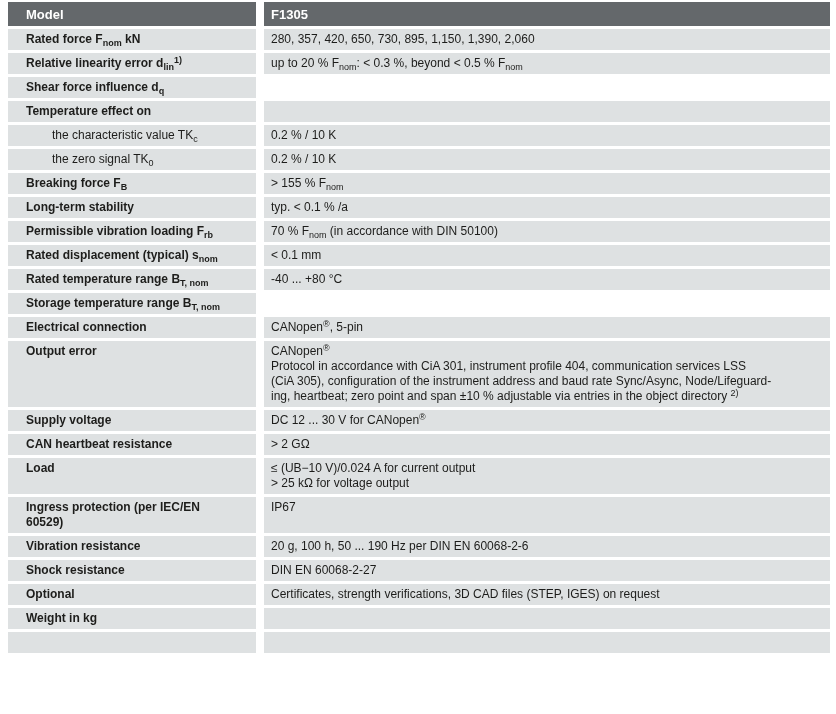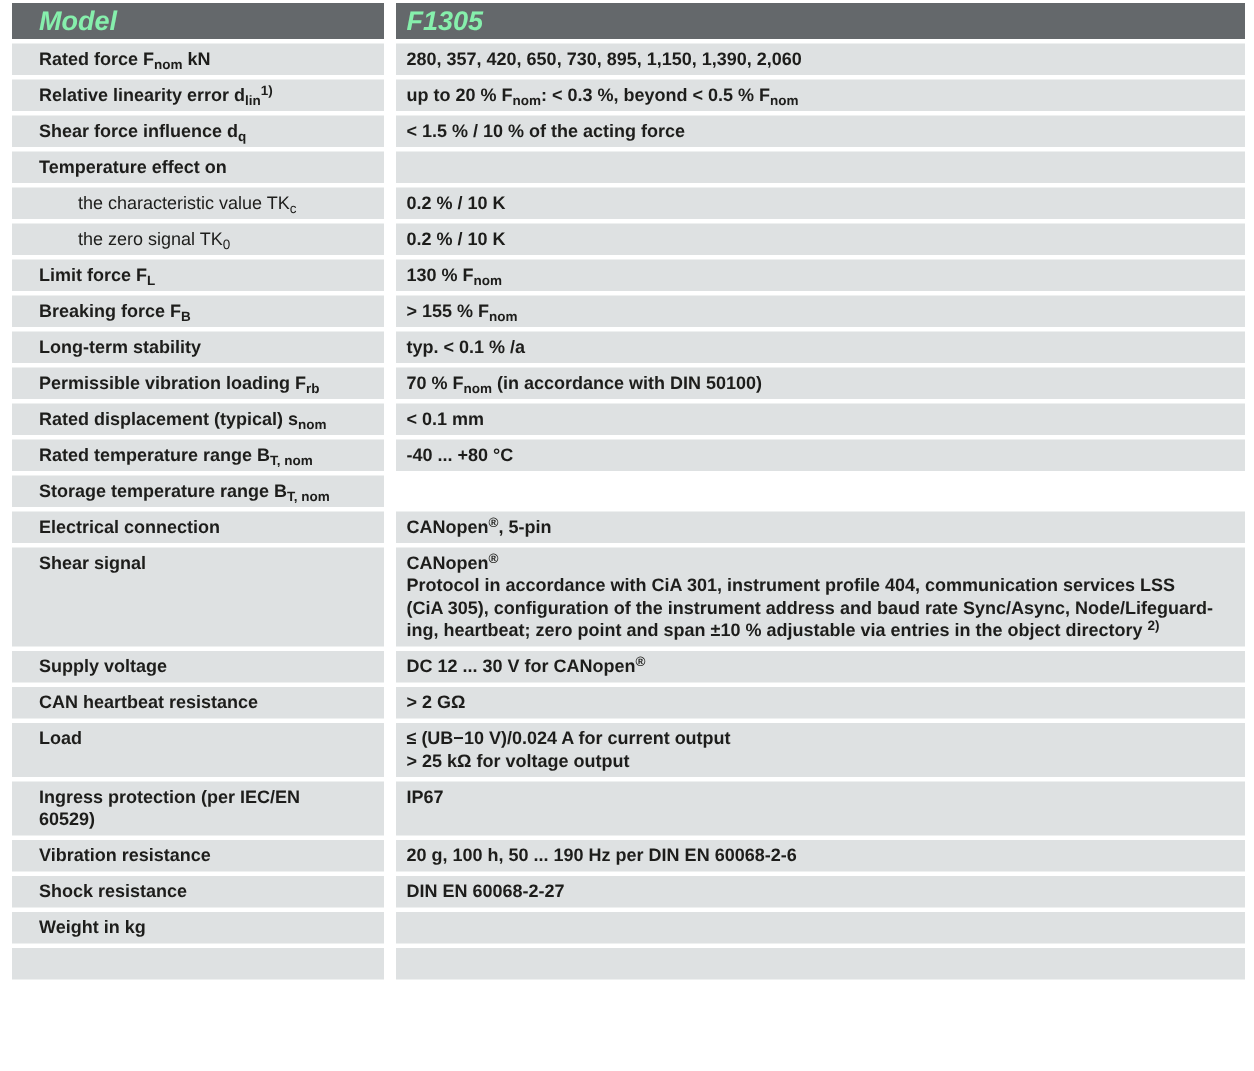--- a/index.html
+++ b/index.html
@@ -31,35 +31,34 @@
   }
   .label-cell {
     width: 248px;
     flex: 0 0 248px;
     padding: 3px 8px 3px 18px;
     font-weight: bold;
   }
   .value-cell {
     flex: 1 1 auto;
     padding: 3px 10px 3px 7px;
-    font-weight: bold;
+    font-weight: normal;
   }
   .row.indent .label-cell {
     font-weight: normal;
     padding-left: 44px;
   }
   .header-row .cell {
     background: #64686b;
-    color: #86efac;
+    color: #ffffff;
     font-weight: bold;
-    font-size: 18px;
+    font-size: 13px;
     min-height: 24px;
     display: flex;
     align-items: center;
-    font-style: italic;
   }
   sub, sup {
     font-size: 9px;
     line-height: 0;
     vertical-align: baseline;
     position: relative;
   }
   sub { top: 3px; }
   sup { top: -4px; }
   .line { min-height: 15px; }
@@ -86,23 +85,20 @@
           <div class="line">Relative linearity error d<sub>lin</sub><sup>1)</sup></div>
         </div>
         <div class="cell value-cell">
           <div class="line">up to 20 % F<sub>nom</sub>: &lt; 0.3 %, beyond &lt; 0.5 % F<sub>nom</sub></div>
         </div>
       </div>
       <div class="row">
         <div class="cell label-cell">
           <div class="line">Shear force influence d<sub>q</sub></div>
         </div>
-        <div class="cell value-cell">
-          <div class="line">&lt; 1.5 % / 10 % of the acting force</div>
-        </div>
       </div>
       <div class="row">
         <div class="cell label-cell">
           <div class="line">Temperature effect on</div>
         </div>
         <div class="cell value-cell"></div>
       </div>
       <div class="row indent">
         <div class="cell label-cell">
           <div class="line">the characteristic value TK<sub>c</sub></div>
@@ -114,28 +110,20 @@
       <div class="row indent">
         <div class="cell label-cell">
           <div class="line">the zero signal TK<sub>0</sub></div>
         </div>
         <div class="cell value-cell">
           <div class="line">0.2 % / 10 K</div>
         </div>
       </div>
       <div class="row">
         <div class="cell label-cell">
-          <div class="line">Limit force F<sub>L</sub></div>
-        </div>
-        <div class="cell value-cell">
-          <div class="line">130 % F<sub>nom</sub></div>
-        </div>
-      </div>
-      <div class="row">
-        <div class="cell label-cell">
           <div class="line">Breaking force F<sub>B</sub></div>
         </div>
         <div class="cell value-cell">
           <div class="line">&gt; 155 % F<sub>nom</sub></div>
         </div>
       </div>
       <div class="row">
         <div class="cell label-cell">
           <div class="line">Long-term stability</div>
         </div>
@@ -175,21 +163,21 @@
       <div class="row">
         <div class="cell label-cell">
           <div class="line">Electrical connection</div>
         </div>
         <div class="cell value-cell">
           <div class="line">CANopen<sup>®</sup>, 5-pin</div>
         </div>
       </div>
       <div class="row">
         <div class="cell label-cell">
-          <div class="line">Shear signal</div>
+          <div class="line">Output error</div>
         </div>
         <div class="cell value-cell">
           <div class="line">CANopen<sup>®</sup></div>
           <div class="line">Protocol in accordance with CiA 301, instrument profile 404, communication services LSS</div>
           <div class="line">(CiA 305), configuration of the instrument address and baud rate Sync/Async, Node/Lifeguard-</div>
           <div class="line">ing, heartbeat; zero point and span ±10 % adjustable via entries in the object directory <sup>2)</sup></div>
         </div>
       </div>
       <div class="row">
         <div class="cell label-cell">
@@ -236,20 +224,28 @@
       <div class="row">
         <div class="cell label-cell">
           <div class="line">Shock resistance</div>
         </div>
         <div class="cell value-cell">
           <div class="line">DIN EN 60068-2-27</div>
         </div>
       </div>
       <div class="row">
         <div class="cell label-cell">
+          <div class="line">Optional</div>
+        </div>
+        <div class="cell value-cell">
+          <div class="line">Certificates, strength verifications, 3D CAD files (STEP, IGES) on request</div>
+        </div>
+      </div>
+      <div class="row">
+        <div class="cell label-cell">
           <div class="line">Weight in kg</div>
         </div>
         <div class="cell value-cell"></div>
       </div>
       <div class="row">
         <div class="cell label-cell"></div>
         <div class="cell value-cell"></div>
       </div>
     </div>
 </div>

